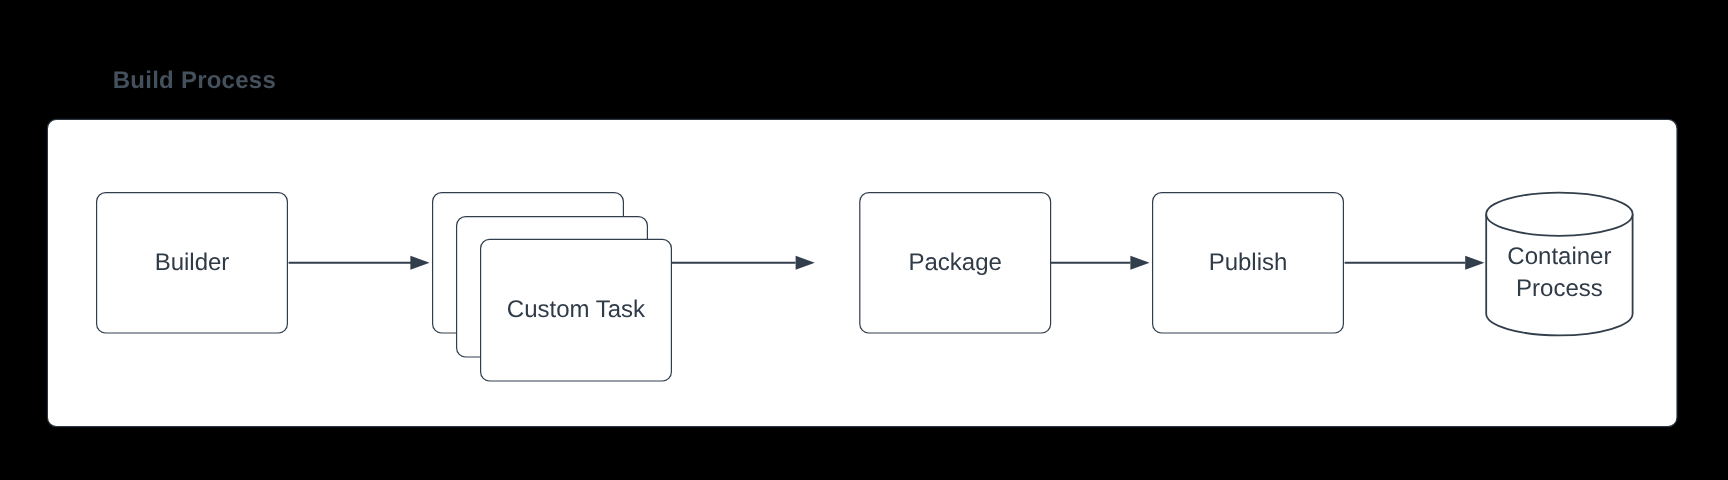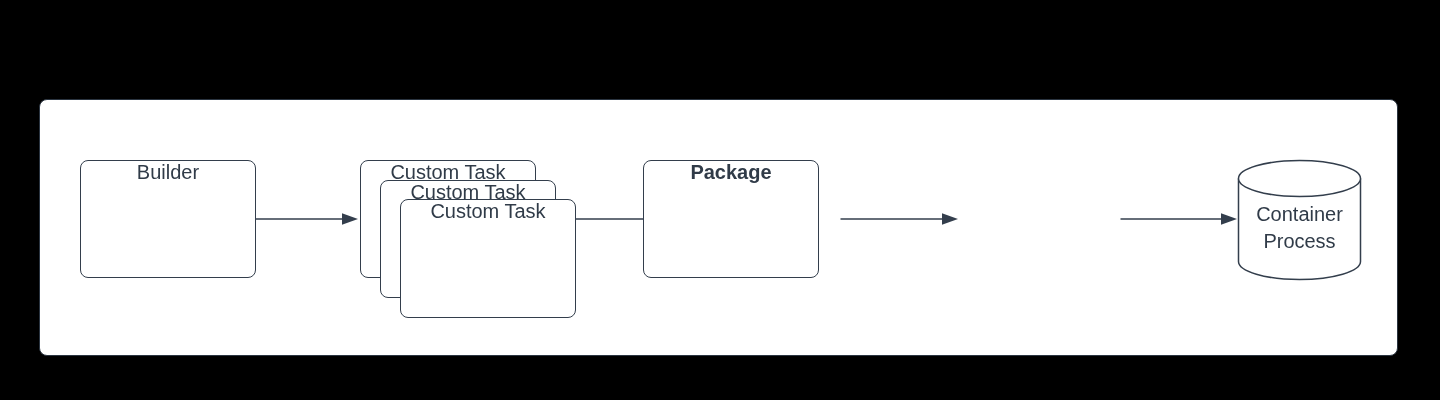--- a/index.html
+++ b/index.html
@@ -47,37 +47,37 @@
     left: 0;
     top: 0;
     width: 1440px;
     height: 400px;
     pointer-events: none;
   }
   .connector-layer line { stroke: var(--connector); stroke-width: 1.6; }
   .connector-layer polygon { fill: var(--connector); stroke: none; }
   .node {
     position: absolute;
-    width: 176px;
+    width: 160px;
     height: 118px;
     background: var(--node-fill);
     border: 1.5px solid var(--node-border);
     border-radius: 8px;
     display: flex;
-    align-items: flex-start;
+    align-items: center;
     justify-content: center;
     font-size: 20px;
     color: var(--node-text);
     white-space: nowrap;
   }
   .n-builder     { left: 80px;  top: 160px; }
   .n-stack-back  { left: 360px; top: 160px; }
   .n-stack-mid   { left: 380px; top: 180px; }
   .n-stack-front { left: 400px; top: 199px; height: 119px; }
-  .n-package     { left: 643px; top: 160px; font-weight: bold; }
+  .n-package     { left: 716px; top: 160px; }
   .n-publish     { left: 960px; top: 160px; }
   .cylinder-svg {
     position: absolute;
     left: 1236px;
     top: 158px;
     width: 127px;
     height: 124px;
   }
   .cylinder-svg .cyl-stroke { stroke: var(--node-border); stroke-width: 1.5; fill: var(--node-fill); }
   .cylinder-label {
@@ -89,20 +89,21 @@
     font-size: 20px;
     line-height: 27px;
     color: var(--node-text);
   }
 </style>
 </head>
 <body>
 
 <div class="stage">
 
+  <div class="diagram-title">Build Process</div>
 
   <div class="panel"></div>
 
   <svg class="connector-layer" viewBox="0 0 1440 400" xmlns="http://www.w3.org/2000/svg">
     <g>
       <line x1="240.5" y1="219" x2="343" y2="219"></line>
       <polygon points="358,219 342,213.2 342,224.8"></polygon>
     </g>
     <g>
       <line x1="520" y1="219" x2="663" y2="219"></line>
@@ -129,20 +130,23 @@
     <span>Custom Task</span>
   </div>
   <div class="node n-stack-front">
     <span>Custom Task</span>
   </div>
 
   <div class="node n-package">
     <span>Package</span>
   </div>
 
+  <div class="node n-publish">
+    <span>Publish</span>
+  </div>
 
   <svg class="cylinder-svg" viewBox="0 0 127 124" xmlns="http://www.w3.org/2000/svg">
     <path class="cyl-stroke" d="M 2.5 20.5 L 2.5 103.5 A 61 18 0 0 0 124.5 103.5 L 124.5 20.5"></path>
     <ellipse class="cyl-stroke" cx="63.5" cy="20.5" rx="61" ry="18"></ellipse>
   </svg>
   <div class="cylinder-label">Container Process</div>
 
 </div>
 
 </body></html>

